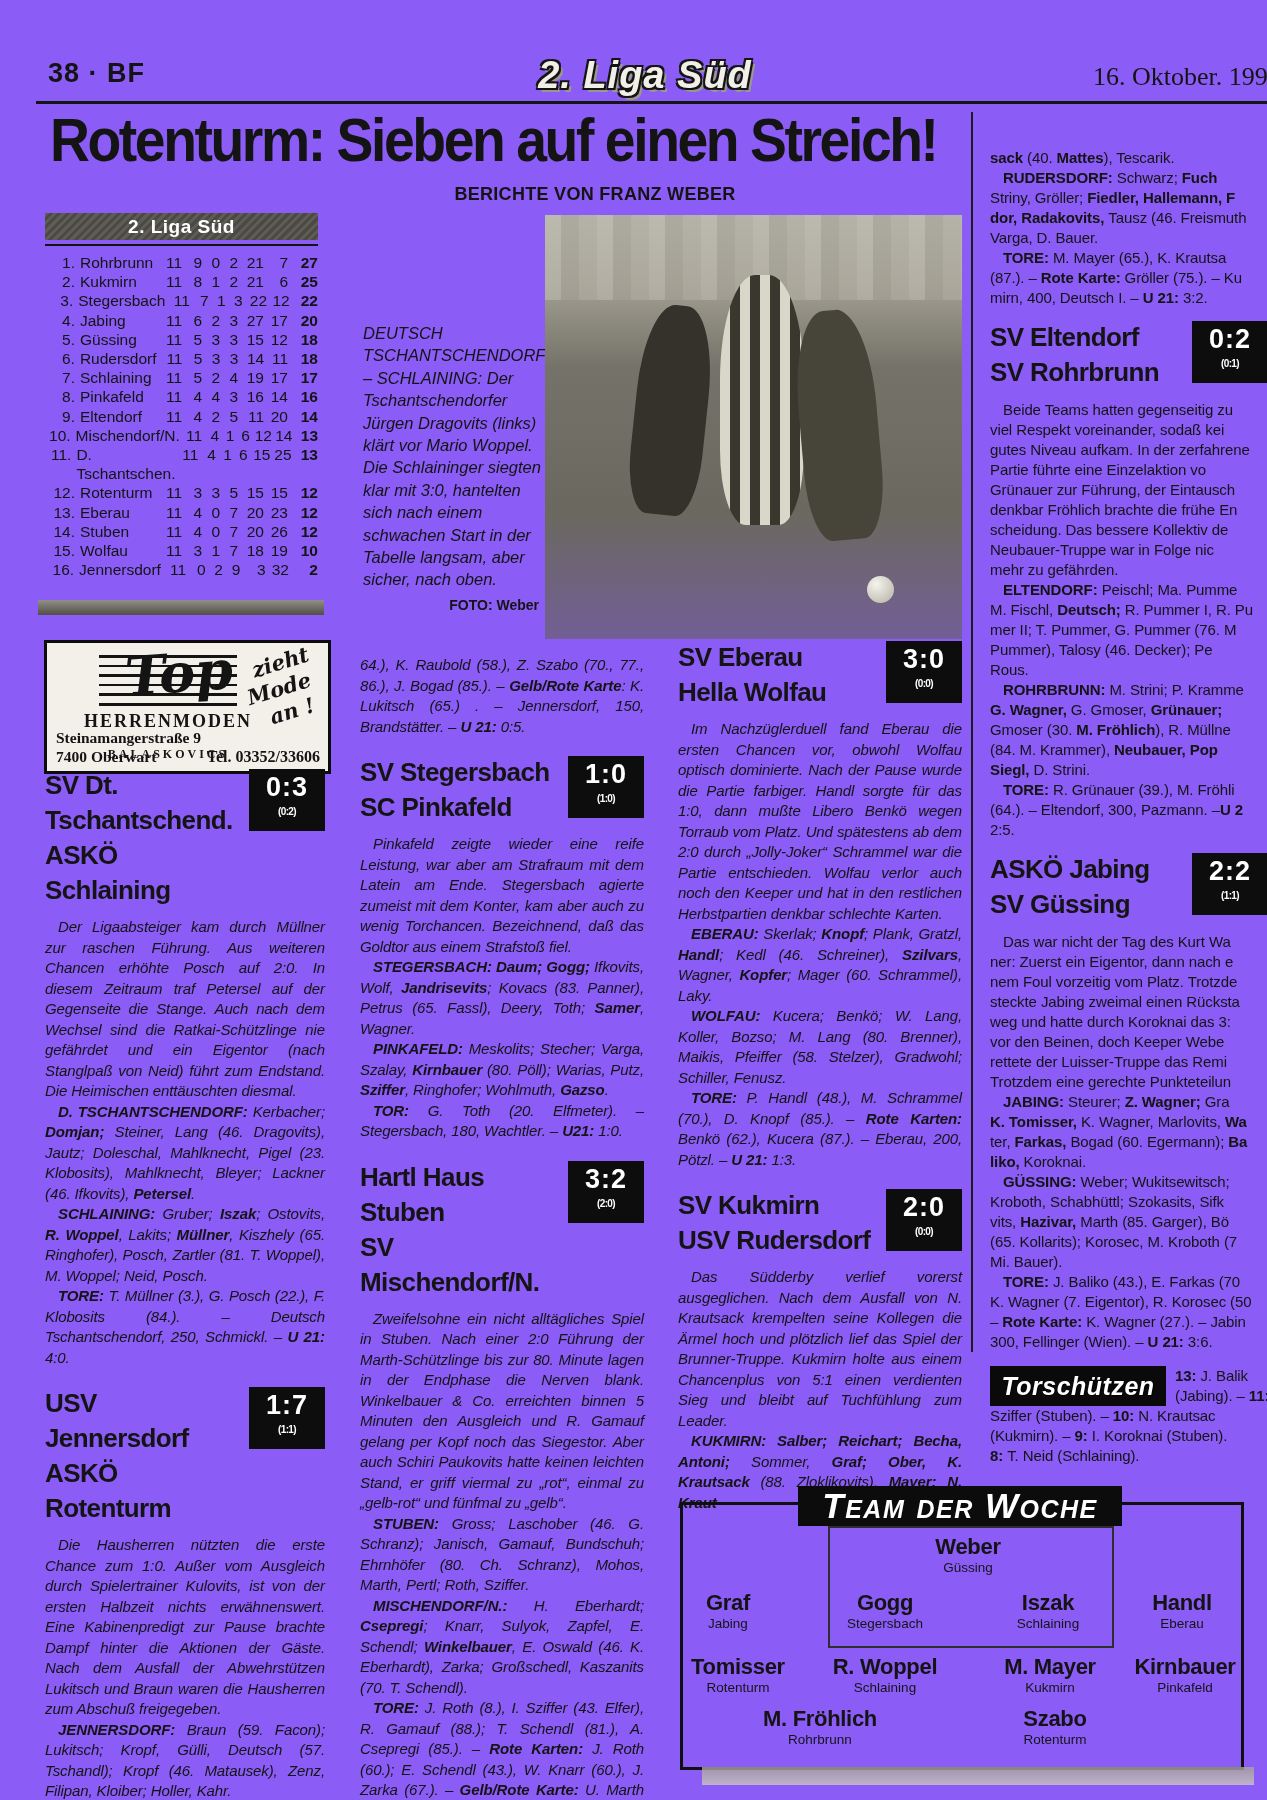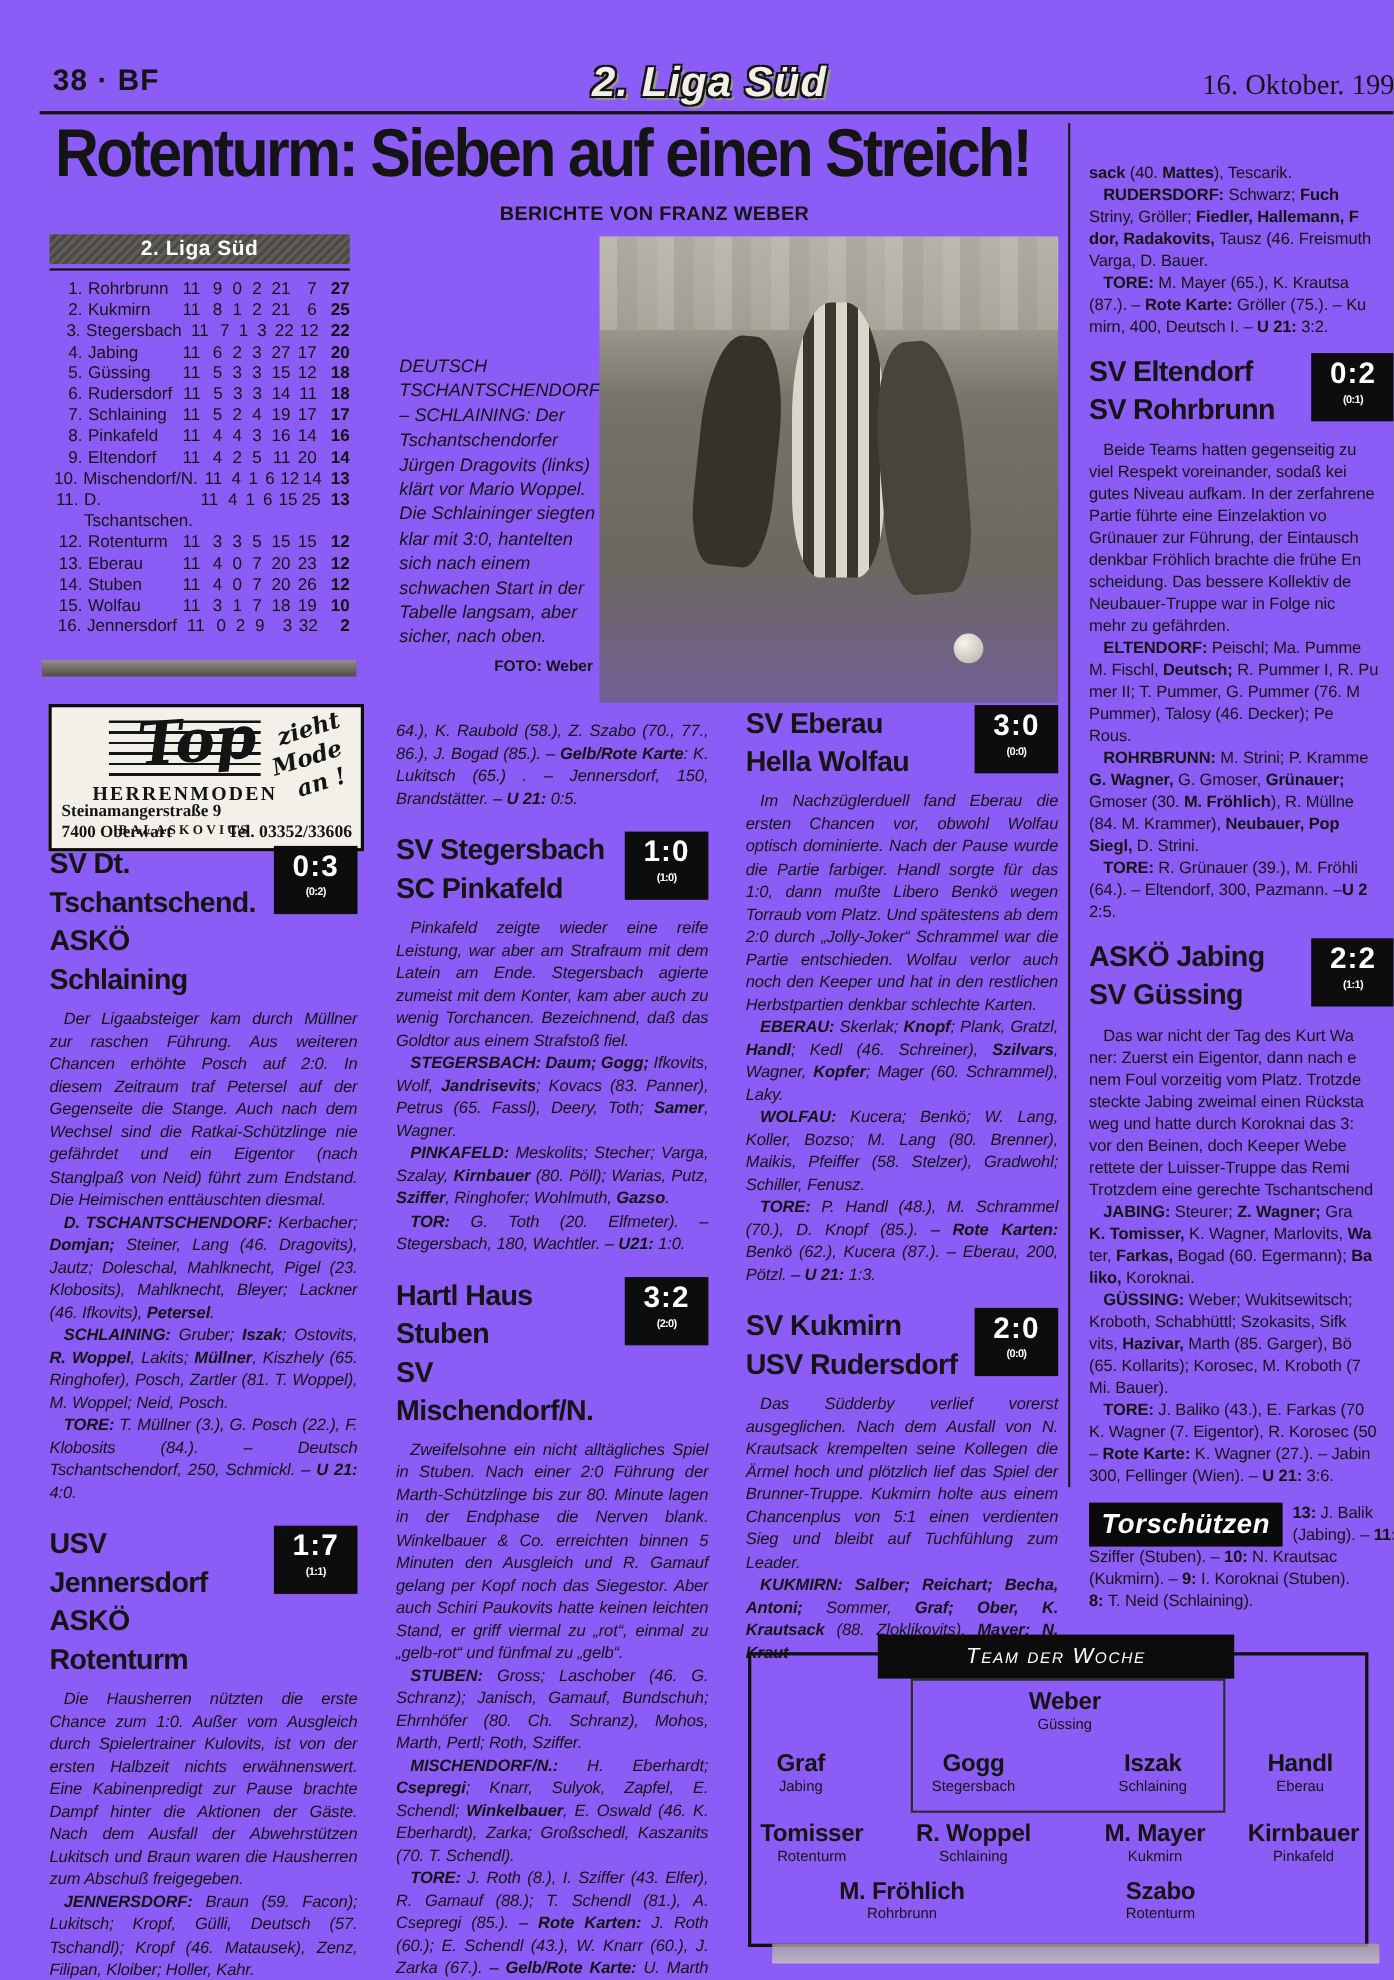--- a/index.html
+++ b/index.html
@@ -74,21 +74,21 @@
   .tline{white-space:nowrap;overflow:visible;font-size:15px;line-height:20px;}
   .tline.ind{text-indent:13px;}
   
   .tsch{margin-top:14px;}
   .tsch-box{float:left;width:176px;height:40px;background:#0a0a0a;color:#fff;text-align:center;
             font-style:italic;font-weight:700;font-size:25px;line-height:40px;letter-spacing:.5px;margin-right:9px;
             text-shadow:1px 1px 0 #000;}
   
   .tow-box{position:absolute;left:680px;top:1502px;width:558px;height:262px;border:3px solid #101010;}
   .tow-bar{position:absolute;left:798px;top:1486px;width:324px;height:40px;background:#0c0c0c;color:#fff;
-           text-align:center;font-weight:400;font-style:italic;font-size:20px;line-height:40px;
+           text-align:center;font-weight:700;font-style:italic;font-size:35px;line-height:40px;
            font-variant:small-caps;letter-spacing:1.5px;}
   .tow-rect{position:absolute;left:828px;top:1526px;width:282px;height:118px;border:2px solid #2e2e2e;}
   .tow-player{position:absolute;width:150px;transform:translateX(-50%);text-align:center;}
   .pname{font-size:22px;font-weight:700;letter-spacing:-.3px;}
   .pclub{font-size:13.5px;margin-top:0px;}
   .tow-shadow{position:absolute;left:702px;top:1767px;width:552px;height:18px;
               background:linear-gradient(180deg,#a5a198,#ccc9c0);opacity:.8;}
 </style>
 </head>
 <body>
@@ -459,21 +459,21 @@
       </div>
     </div>
     <div>
         <div class="tline ind"><span>Das war nicht der Tag des Kurt Wa</span></div>
         <div class="tline"><span>ner: Zuerst ein Eigentor, dann nach e</span></div>
         <div class="tline"><span>nem Foul vorzeitig vom Platz. Trotzde</span></div>
         <div class="tline"><span>steckte Jabing zweimal einen Rücksta</span></div>
         <div class="tline"><span>weg und hatte durch Koroknai das 3:</span></div>
         <div class="tline"><span>vor den Beinen, doch Keeper Webe</span></div>
         <div class="tline"><span>rettete der Luisser-Truppe das Remi</span></div>
-        <div class="tline"><span>Trotzdem eine gerechte Tschantschend</span></div>
+        <div class="tline"><span>Trotzdem eine gerechte Punkteteilun</span></div>
         <div class="tline ind"><span class="b">JABING: </span><span>Steurer; </span><span class="b">Z. Wagner; </span><span>Gra</span></div>
         <div class="tline"><span class="b">K. Tomisser, </span><span>K. Wagner, Marlovits, </span><span class="b">Wa</span></div>
         <div class="tline"><span>ter, </span><span class="b">Farkas, </span><span>Bogad (60. Egermann); </span><span class="b">Ba</span></div>
         <div class="tline"><span class="b">liko, </span><span>Koroknai.</span></div>
         <div class="tline ind"><span class="b">GÜSSING: </span><span>Weber; Wukitsewitsch; </span></div>
         <div class="tline"><span>Kroboth, Schabhüttl; Szokasits, Sifk</span></div>
         <div class="tline"><span>vits, </span><span class="b">Hazivar, </span><span>Marth (85. Garger), Bö</span></div>
         <div class="tline"><span>(65. Kollarits); Korosec, M. Kroboth (7</span></div>
         <div class="tline"><span>Mi. Bauer).</span></div>
         <div class="tline ind"><span class="b">TORE: </span><span>J. Baliko (43.), E. Farkas (70</span></div>

